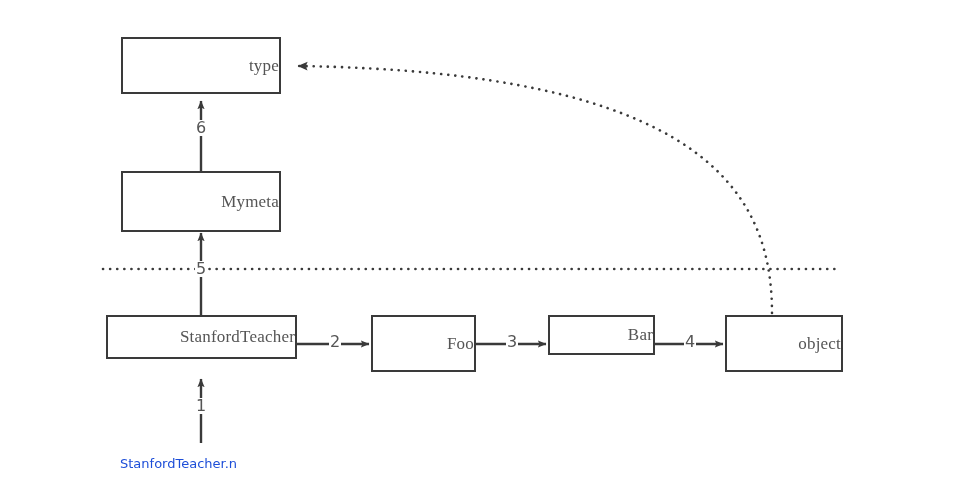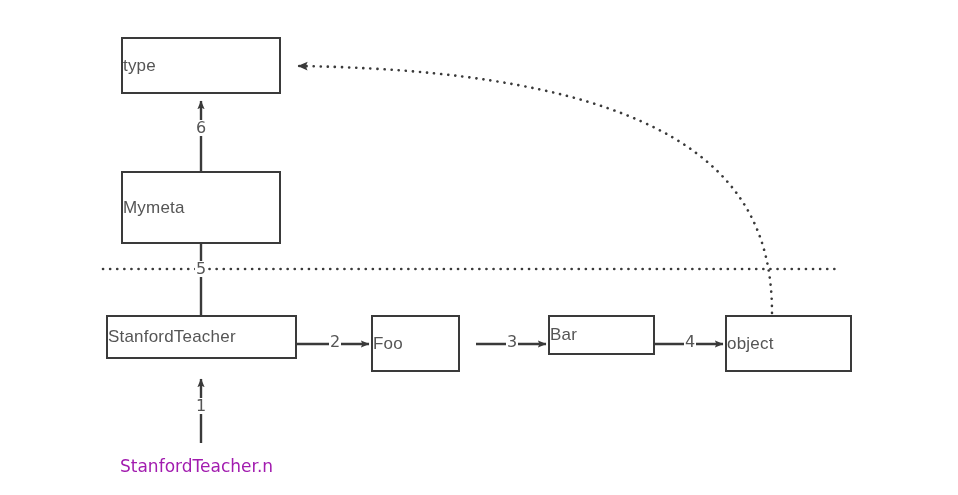--- a/index.html
+++ b/index.html
@@ -24,45 +24,45 @@
     width: 958px;
     height: 495px;
   }
   .node-box {
     position: absolute;
     box-sizing: border-box;
     background: #ffffff;
     border: 2px solid #3a3a3a;
     display: flex;
     align-items: center;
-    justify-content: flex-start;
+    justify-content: flex-end;
     color: #555555;
     font-size: 17px;
-    font-family: Liberation Sans, sans-serif;
+    font-family: Liberation Serif, serif;
     letter-spacing: 0.2px;
     z-index: 3;
   }
   .edge-label {
     position: absolute;
     color: #555555;
     font-size: 16px;
     font-family: "DejaVu Sans", sans-serif;
     background: #ffffff;
     padding: 0 1px;
     line-height: 1;
     z-index: 4;
     white-space: nowrap;
   }
   .edge-label.on-line {
     background: #ffffff;
   }
   .free-label {
     position: absolute;
-    color: #a21caf;
-    font-size: 17px;
+    color: #1d4ed8;
+    font-size: 13px;
     font-family: "DejaVu Sans", sans-serif;
     white-space: nowrap;
     z-index: 4;
   }
 </style>
 </head>
 <body>
 
 <div id="diagram-root">
 
@@ -90,37 +90,37 @@
 
     <line x1="103" y1="269" x2="835" y2="269" stroke="#3a3a3a" stroke-width="2.6" stroke-linecap="round" stroke-dasharray="0.1 7"></line>
 
     <path d="M 772,313 C 772,190 700,72 298,66" fill="none" stroke="#3a3a3a" stroke-width="2.6" stroke-linecap="round" stroke-dasharray="0.1 7" marker-end="url(#arrowhead-dotted)"></path>
   </svg>
 
   <div class="node-box" style="left:121px; top:37px; width:160px; height:57px;">
     <span>type</span>
   </div>
 
-  <div class="node-box" style="left:121px; top:171px; width:160px; height:73px;">
+  <div class="node-box" style="left:121px; top:171px; width:160px; height:61px;">
     <span>Mymeta</span>
   </div>
 
   <div class="node-box" style="left:106px; top:315px; width:191px; height:44px;">
     <span>StanfordTeacher</span>
   </div>
 
-  <div class="node-box" style="left:371px; top:315px; width:89px; height:57px;">
+  <div class="node-box" style="left:371px; top:315px; width:105px; height:57px;">
     <span>Foo</span>
   </div>
 
   <div class="node-box" style="left:548px; top:315px; width:107px; height:40px;">
     <span>Bar</span>
   </div>
 
-  <div class="node-box" style="left:725px; top:315px; width:127px; height:57px;">
+  <div class="node-box" style="left:725px; top:315px; width:118px; height:57px;">
     <span>object</span>
   </div>
 
   <div class="edge-label" style="left:195px; top:398px;">1</div>
 
   <div class="edge-label" style="left:329px; top:334px;">2</div>
 
   <div class="edge-label" style="left:506px; top:334px;">3</div>
 
   <div class="edge-label" style="left:684px; top:334px;">4</div>

